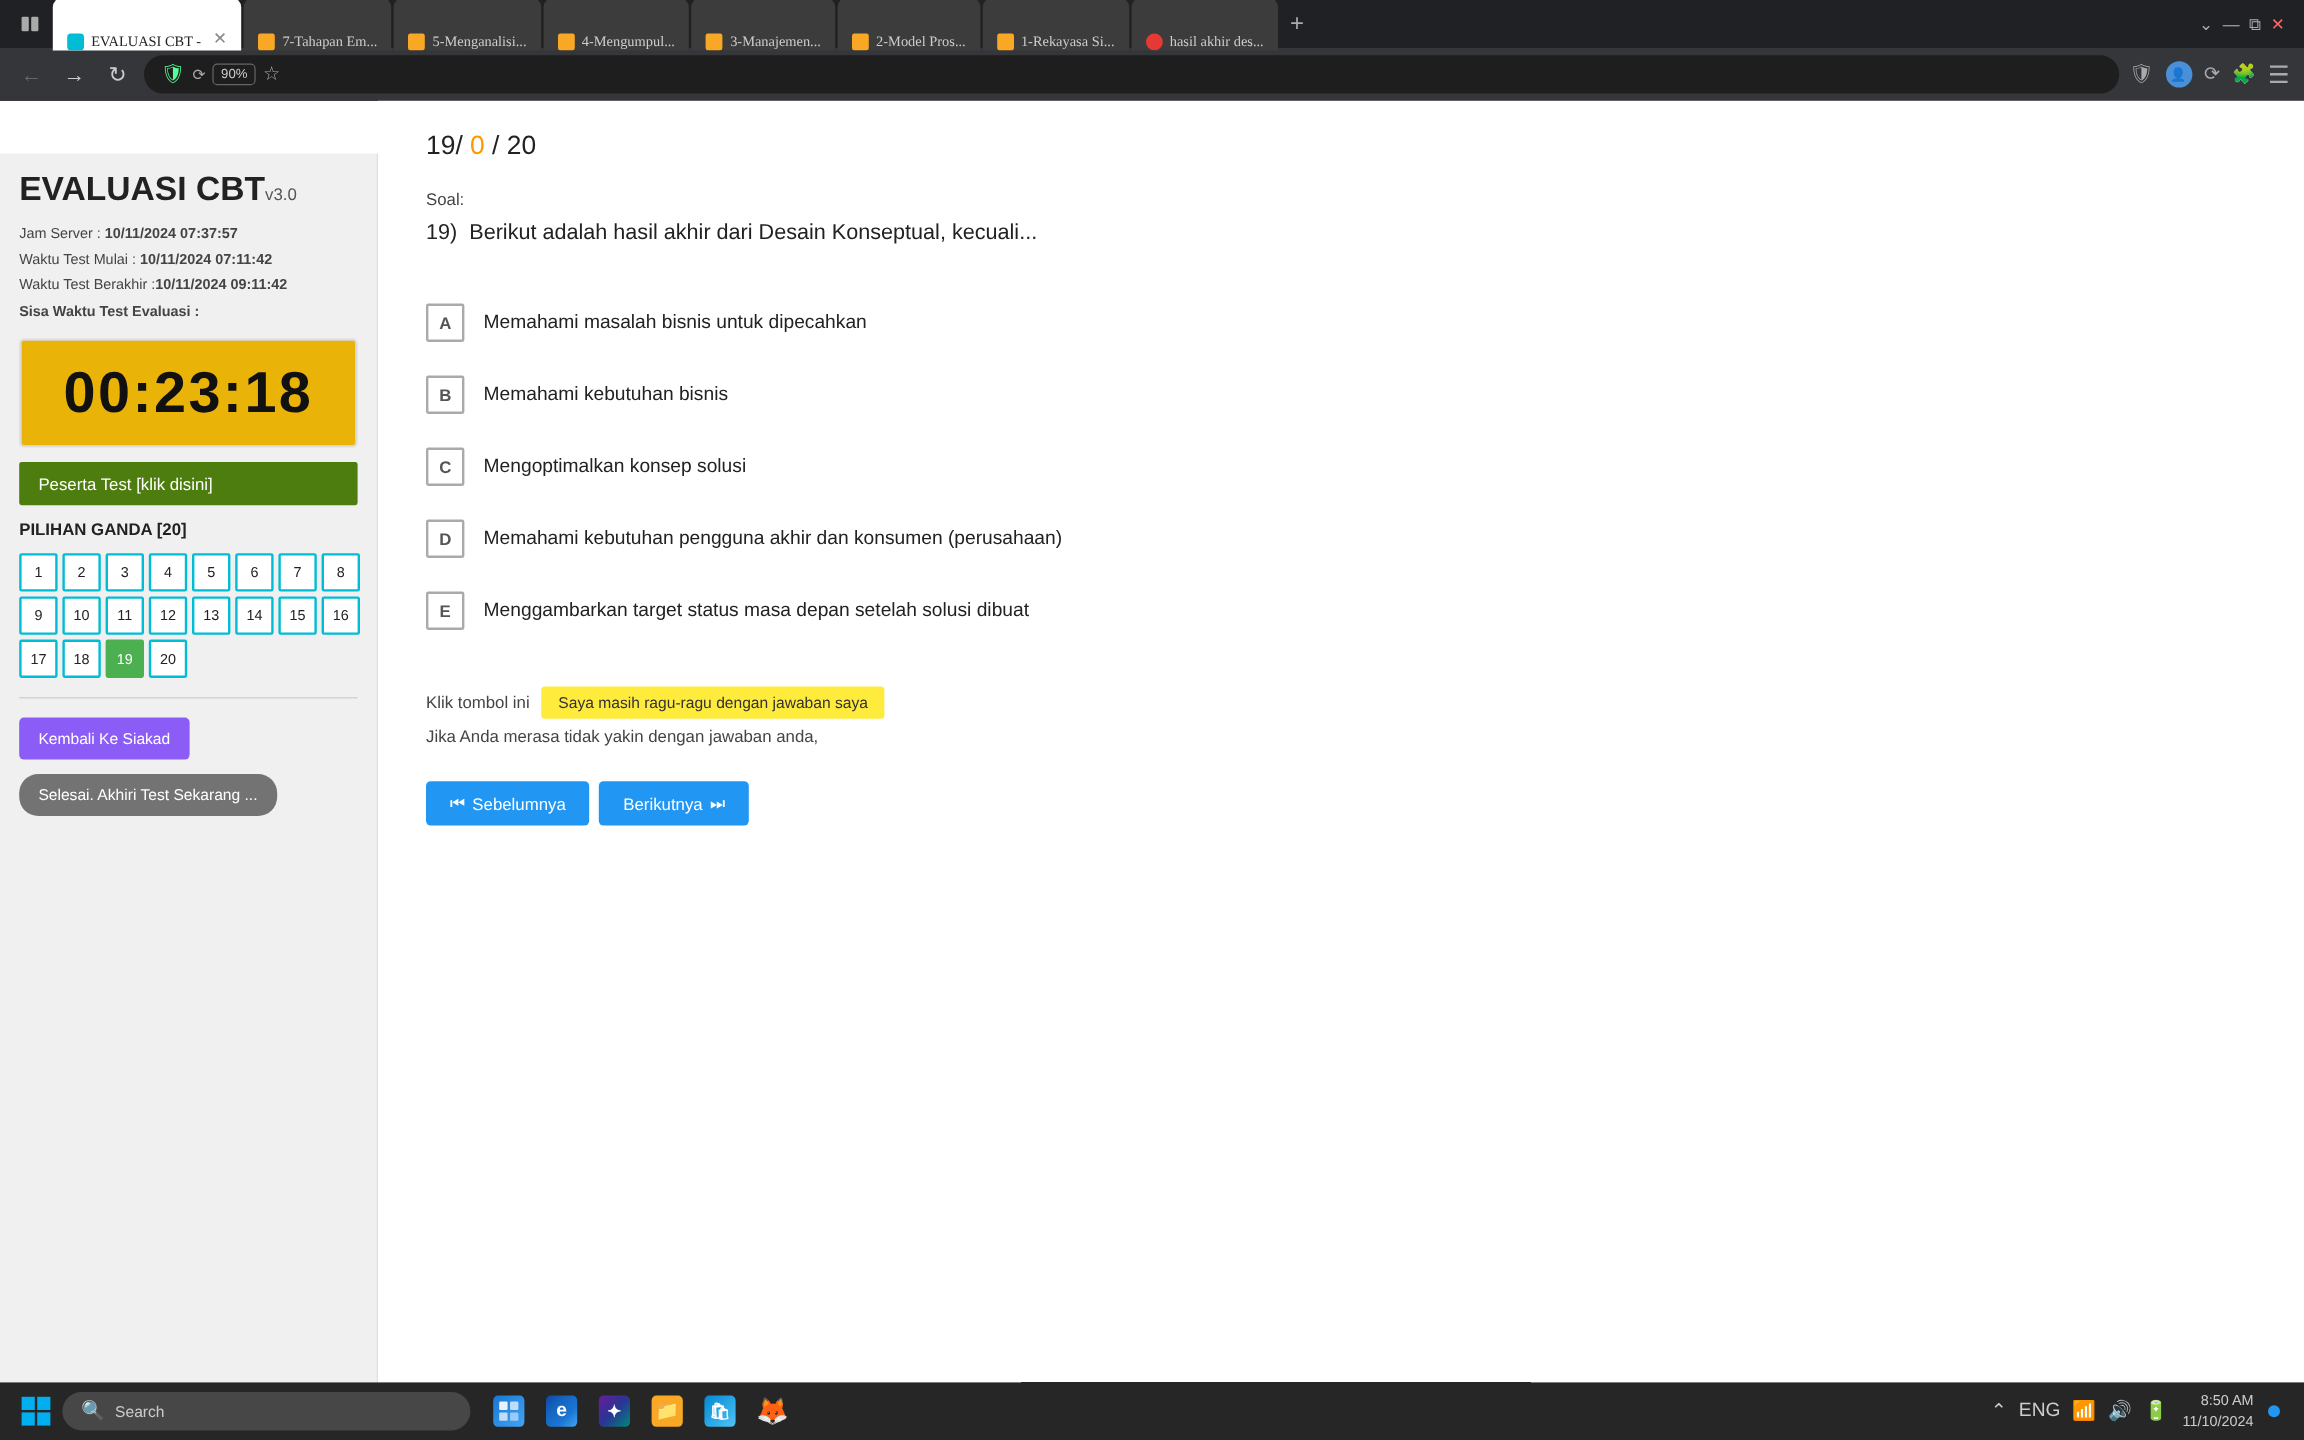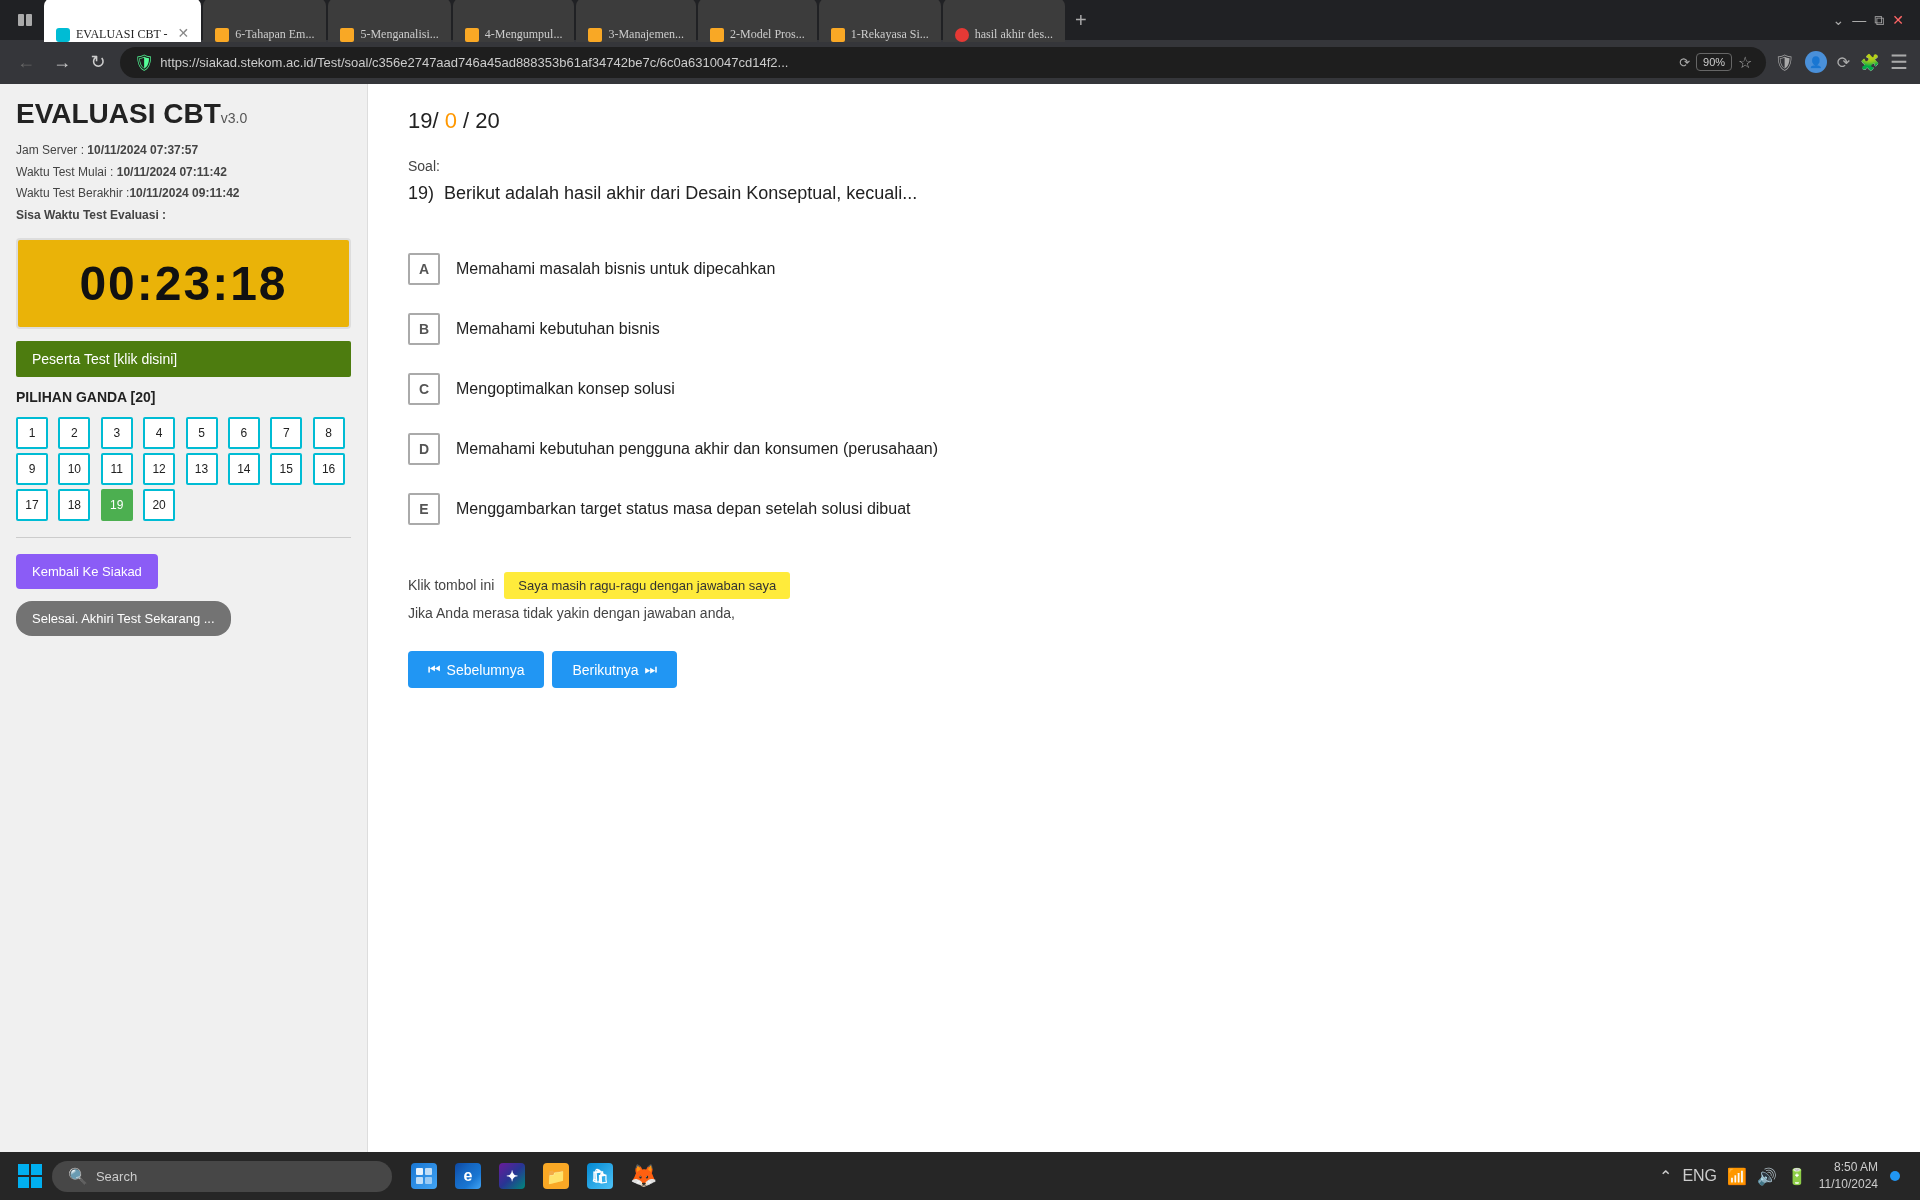--- a/index.html
+++ b/index.html
@@ -94,28 +94,29 @@
     .menu-icon { font-size:20px;cursor:pointer;color:#aaa; }
 
     
     .page-layout {
       display: flex;
       height: calc(1200px - 84px - 48px);
     }
 
     
     .sidebar {
-      width: 368px;
+      width: 315px;
       background: #f0f0f0;
       border-right: 1px solid #ddd;
       padding: 16px;
       display: flex;
       flex-direction: column;
       gap: 12px;
       flex-shrink: 0;
+      margin-top: 44px;
     }
     .app-title {
       font-size: 28px;
       font-weight: bold;
       color: #222;
       line-height: 1;
     }
     .app-title span.version {
       font-size: 14px;
       font-weight: normal;
@@ -374,21 +375,21 @@
     </button>
 
     <div class="tab active">
       <div class="tab-icon" style="background:#00bcd4;border-radius:3px;"></div>
       <span>EVALUASI CBT -</span>
       <span class="tab-close">✕</span>
     </div>
 
     <div class="tab">
       <div class="tab-icon" style="background:#f9a825;"></div>
-      <span>6-Tahapan Em...</span>
+      <span>7-Tahapan Em...</span>
     </div>
     <div class="tab">
       <div class="tab-icon" style="background:#f9a825;"></div>
       <span>5-Menganalisi...</span>
     </div>
     <div class="tab">
       <div class="tab-icon" style="background:#f9a825;"></div>
       <span>4-Mengumpul...</span>
     </div>
     <div class="tab">
@@ -416,21 +417,20 @@
       <span style="color:#f66;">✕</span>
     </div>
   </div>
 
   <div class="address-bar">
     <button class="nav-btn" disabled="">←</button>
     <button class="nav-btn">→</button>
     <button class="nav-btn">↻</button>
     <div class="url-bar">
       <span class="shield-icon">🛡</span>
-      <span class="url-text">https://siakad.stekom.ac.id/Test/soal/c356e2747aad746a45ad888353b61af34742be7c/6c0a6310047cd14f2...</span>
       <span style="color:#aaa;">⟳</span>
       <button class="zoom-badge">90%</button>
       <span class="star-icon">☆</span>
     </div>
     <div class="toolbar-right">
       <span>🛡</span>
       <div class="profile-icon">👤</div>
       <span>⟳</span>
       <span class="ext-icon">🧩</span>
       <span class="menu-icon">☰</span>

